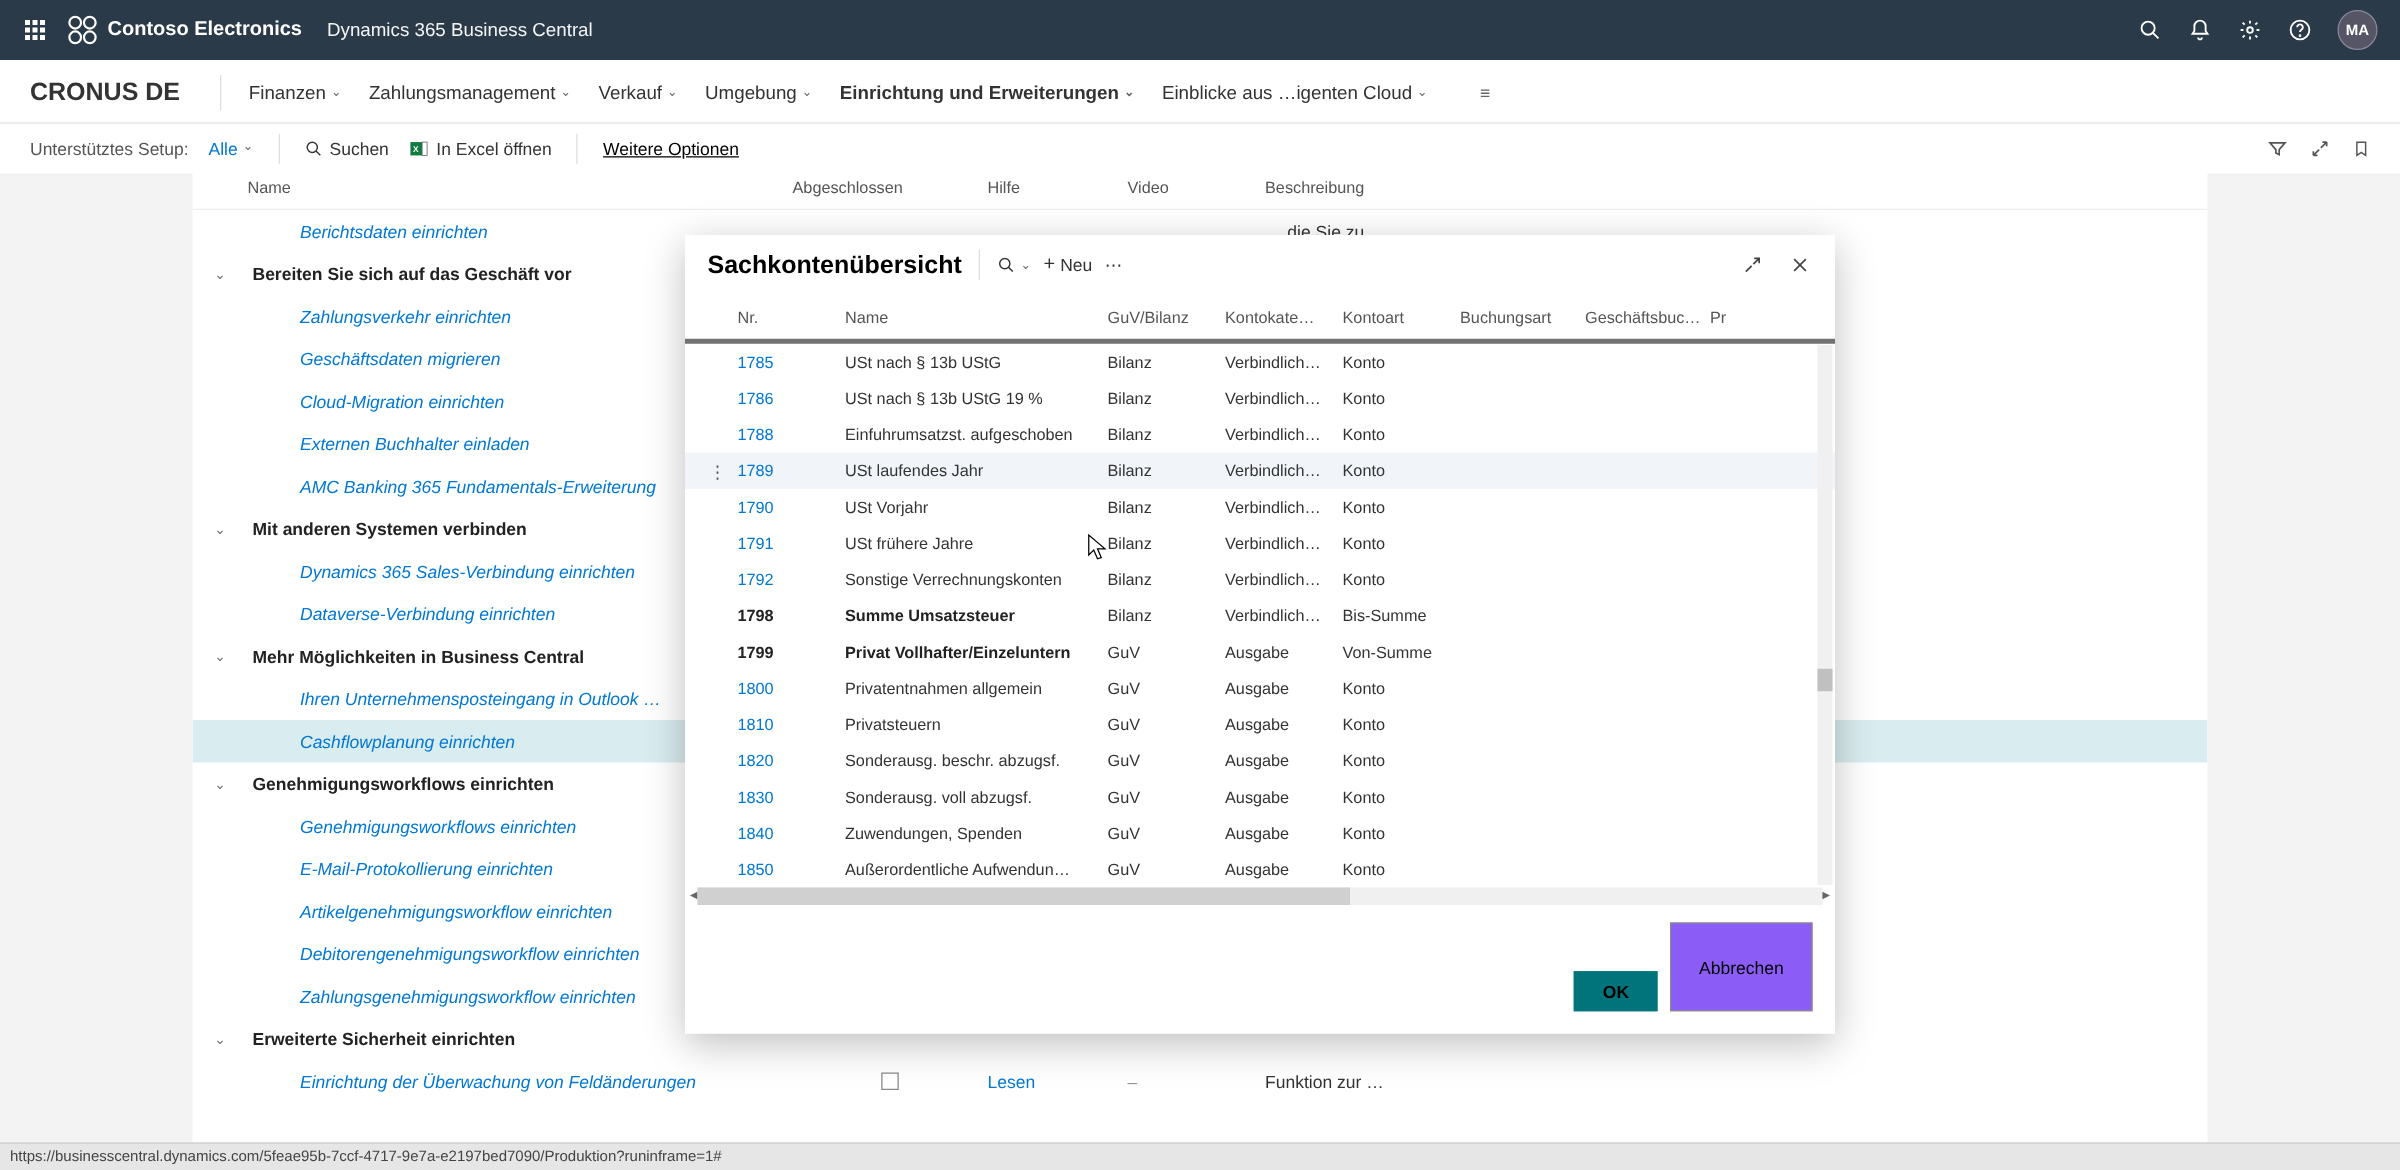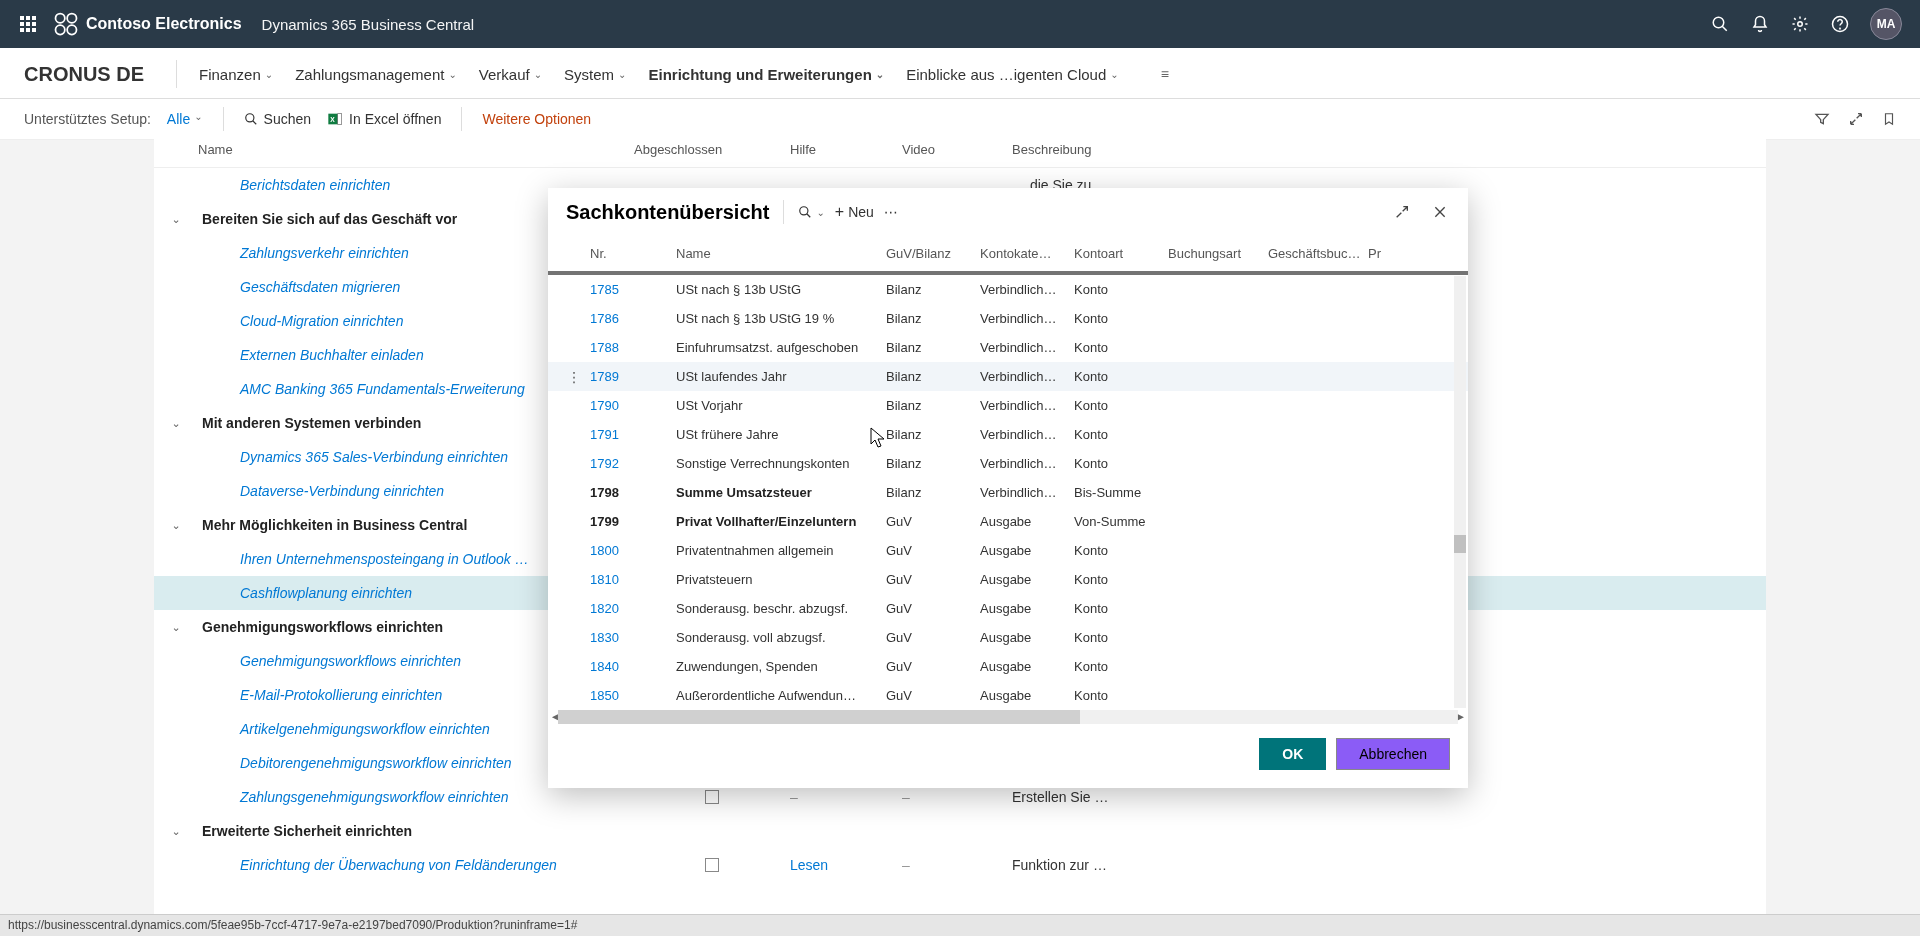--- a/index.html
+++ b/index.html
@@ -25,21 +25,21 @@
 .nav-item.active { font-weight: 600; }
 .chev { font-size: 10px; color: #666; }
 .hamburger { margin-left: 20px; color: #666; font-size: 14px; }
 
 
 .actionbar { background: #fff; padding: 8px 24px; display: flex; align-items: center; gap: 16px; font-size: 14px; color: #333; border-bottom: 1px solid #eee; }
 .actionbar .label { color: #555; }
 .actionbar .pill { color: #0078d4; display: flex; align-items: flex-start; gap: 4px; }
 .actionbar .sep { width: 1px; height: 24px; background: #ddd; margin: 0 4px; }
 .actionbar .cmd { display: flex; align-items: center; gap: 6px; cursor: pointer; }
-.actionbar .cmd-disabled { color: #c2410c; }
+.actionbar .cmd-disabled { color: #000000; text-decoration: underline; }
 .actionbar-right { margin-left: auto; display: flex; gap: 18px; align-items: center; }
 
 
 .bg-list { position: absolute; top: 132px; left: 154px; right: 154px; bottom: 0; background: #fff; overflow: hidden; }
 .bg-header { display: grid; grid-template-columns: 44px 436px 156px 112px 110px 110px 1fr; padding: 10px 0; font-size: 13px; color: #555; border-bottom: 1px solid #eee; }
 .bg-row { display: grid; grid-template-columns: 44px 436px 156px 112px 110px 110px 1fr; padding: 6px 0; align-items: center; font-size: 14px; color: #333; min-height: 34px; }
 .bg-row.group .name { font-weight: 600; color: #222; }
 .bg-row .collapse { color: #666; text-align: center; font-size: 11px; }
 .bg-row .name-cell { padding-left: 4px; }
 .bg-row.lvl1 .name-cell { padding-left: 42px; font-style: italic; }
@@ -75,21 +75,21 @@
 .vscroll { position: absolute; right: 2px; top: 40px; bottom: 16px; width: 12px; background: #f0f0f0; }
 .vthumb { position: absolute; right: 0; width: 12px; height: 18px; background: #c0c0c0; top: 60%; }
 .hscroll { height: 14px; background: #f0f0f0; margin: 0 10px; position: relative; }
 .hthumb { position: absolute; left: 0; width: 58%; height: 100%; background: #d0d0d0; }
 .hscroll .arrow { position: absolute; top: 1px; font-size: 10px; color: #666; }
 .hscroll .arrow.l { left: -8px; }
 .hscroll .arrow.r { right: -8px; }
 
 .modal-footer { display: flex; justify-content: flex-end; gap: 10px; padding: 14px 18px 18px; }
 .btn { padding: 7px 22px; font-size: 14px; border: 1px solid #888; background: #8b5cf6; cursor: pointer; }
-.btn.primary { background: #00747a; color: #ffffff; border-color: #00747a; font-weight: 600; }
+.btn.primary { background: #00747a; color: #000000; border-color: #00747a; font-weight: 600; margin-top: 39px; }
 
 .cursor { position: absolute; left: 870px; top: 427px; width: 20px; height: 24px; pointer-events: none; }
 
 .statusbar { position: absolute; bottom: 0; left: 0; right: 0; height: 22px; background: #e6e6e6; font-size: 12px; color: #444; padding: 3px 8px; border-top: 1px solid #ccc; }
 
 svg { display: block; }
 </style>
 </head>
 <body>
 
@@ -156,21 +156,21 @@
     </span>
     <span class="nav-item">
       <span>Zahlungsmanagement</span>
       <span class="chev">⌄</span>
     </span>
     <span class="nav-item">
       <span>Verkauf</span>
       <span class="chev">⌄</span>
     </span>
     <span class="nav-item">
-      <span>System</span>
+      <span>Umgebung</span>
       <span class="chev">⌄</span>
     </span>
     <span class="nav-item active">
       <span>Einrichtung und Erweiterungen</span>
       <span class="chev">⌄</span>
     </span>
     <span class="nav-item">
       <span>Einblicke aus …igenten Cloud</span>
       <span class="chev">⌄</span>
     </span>

